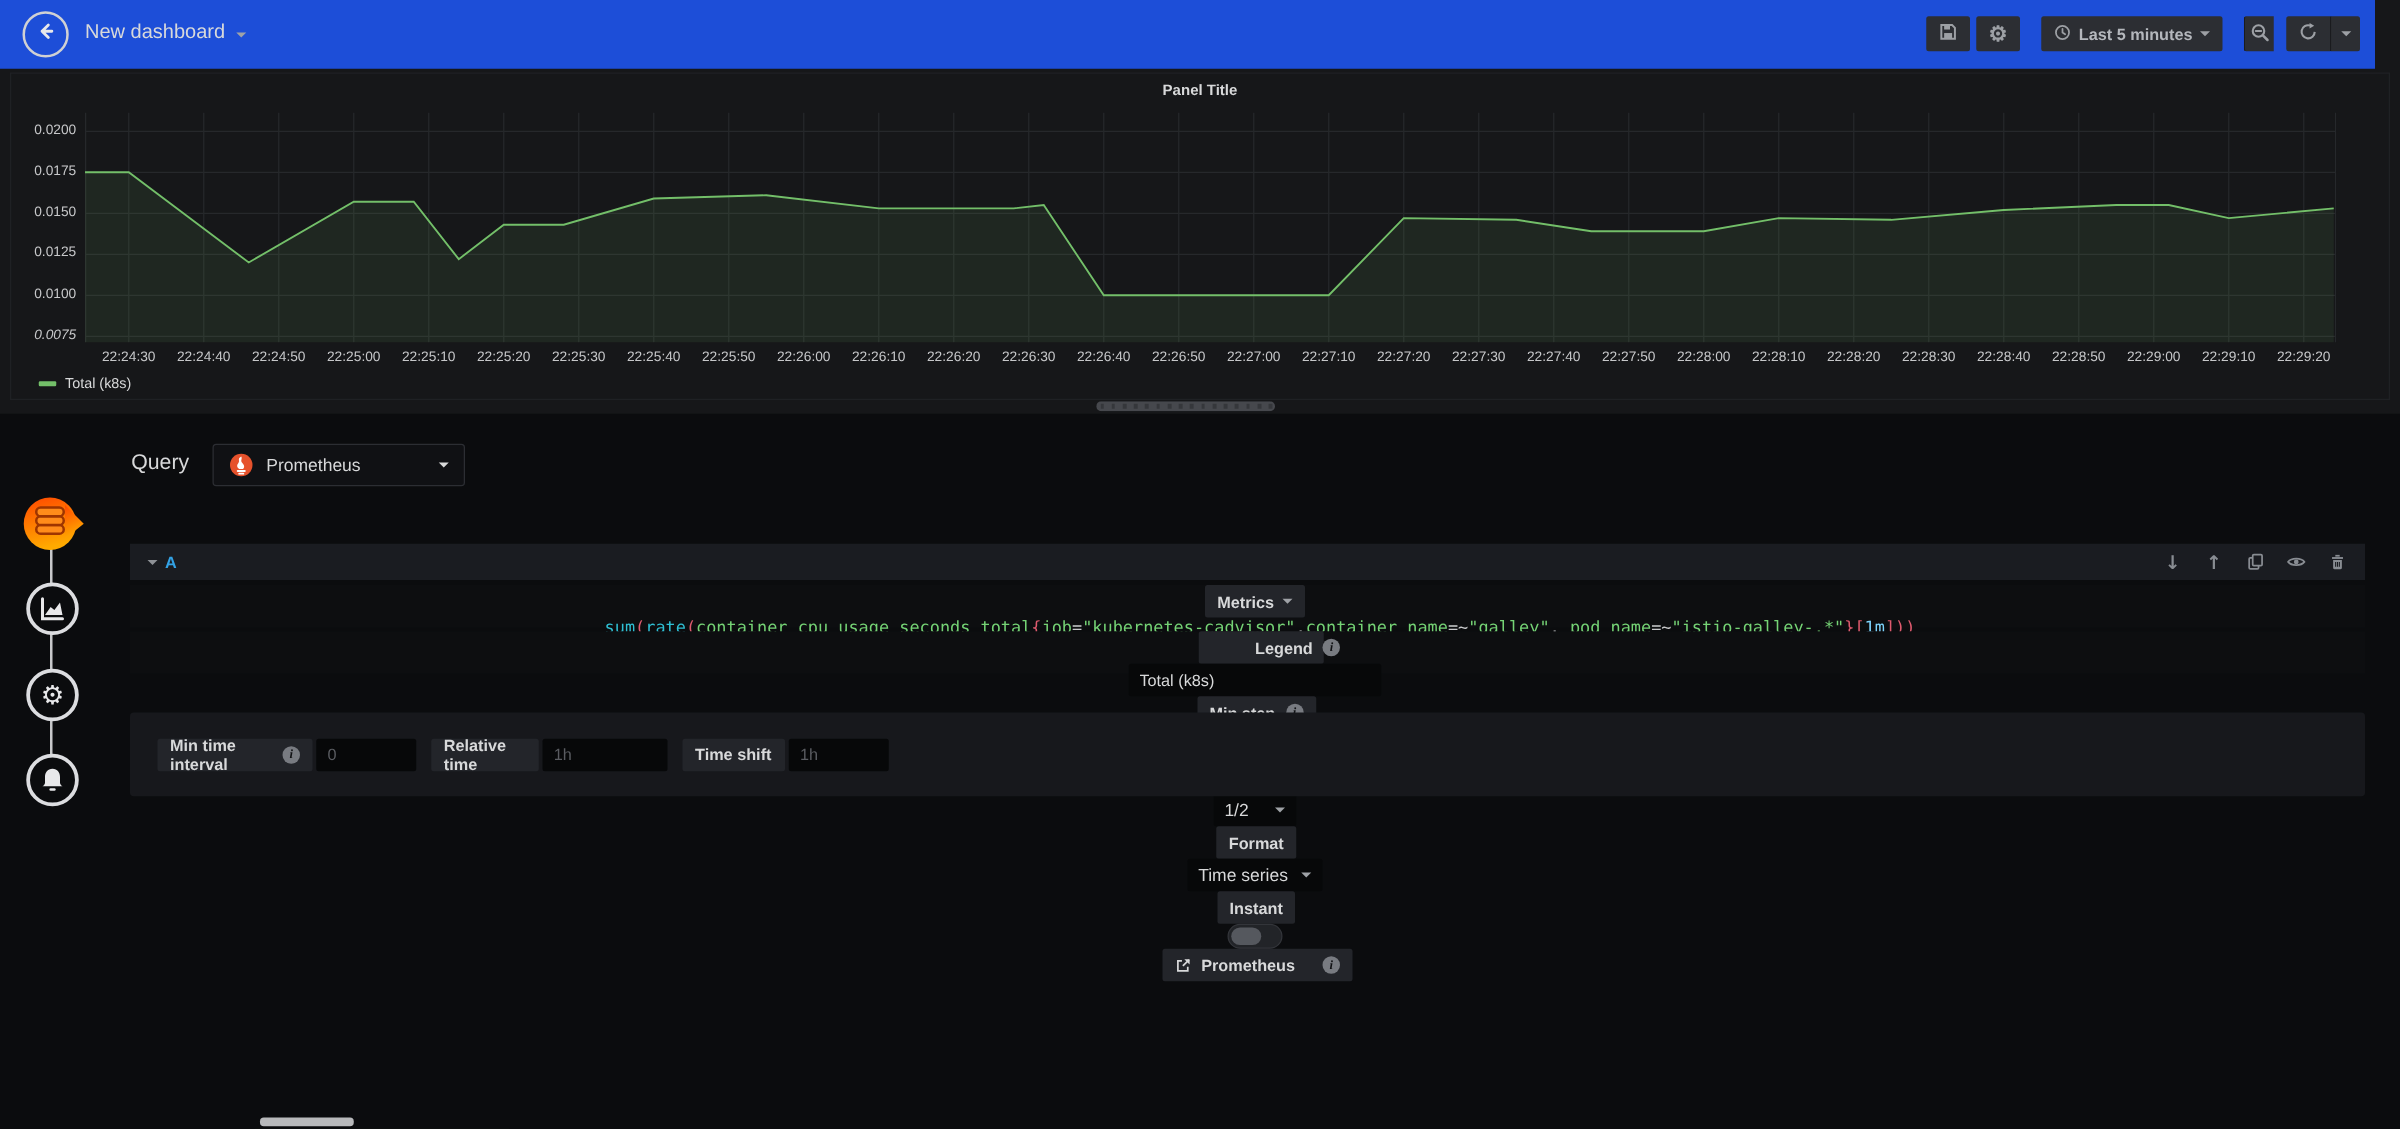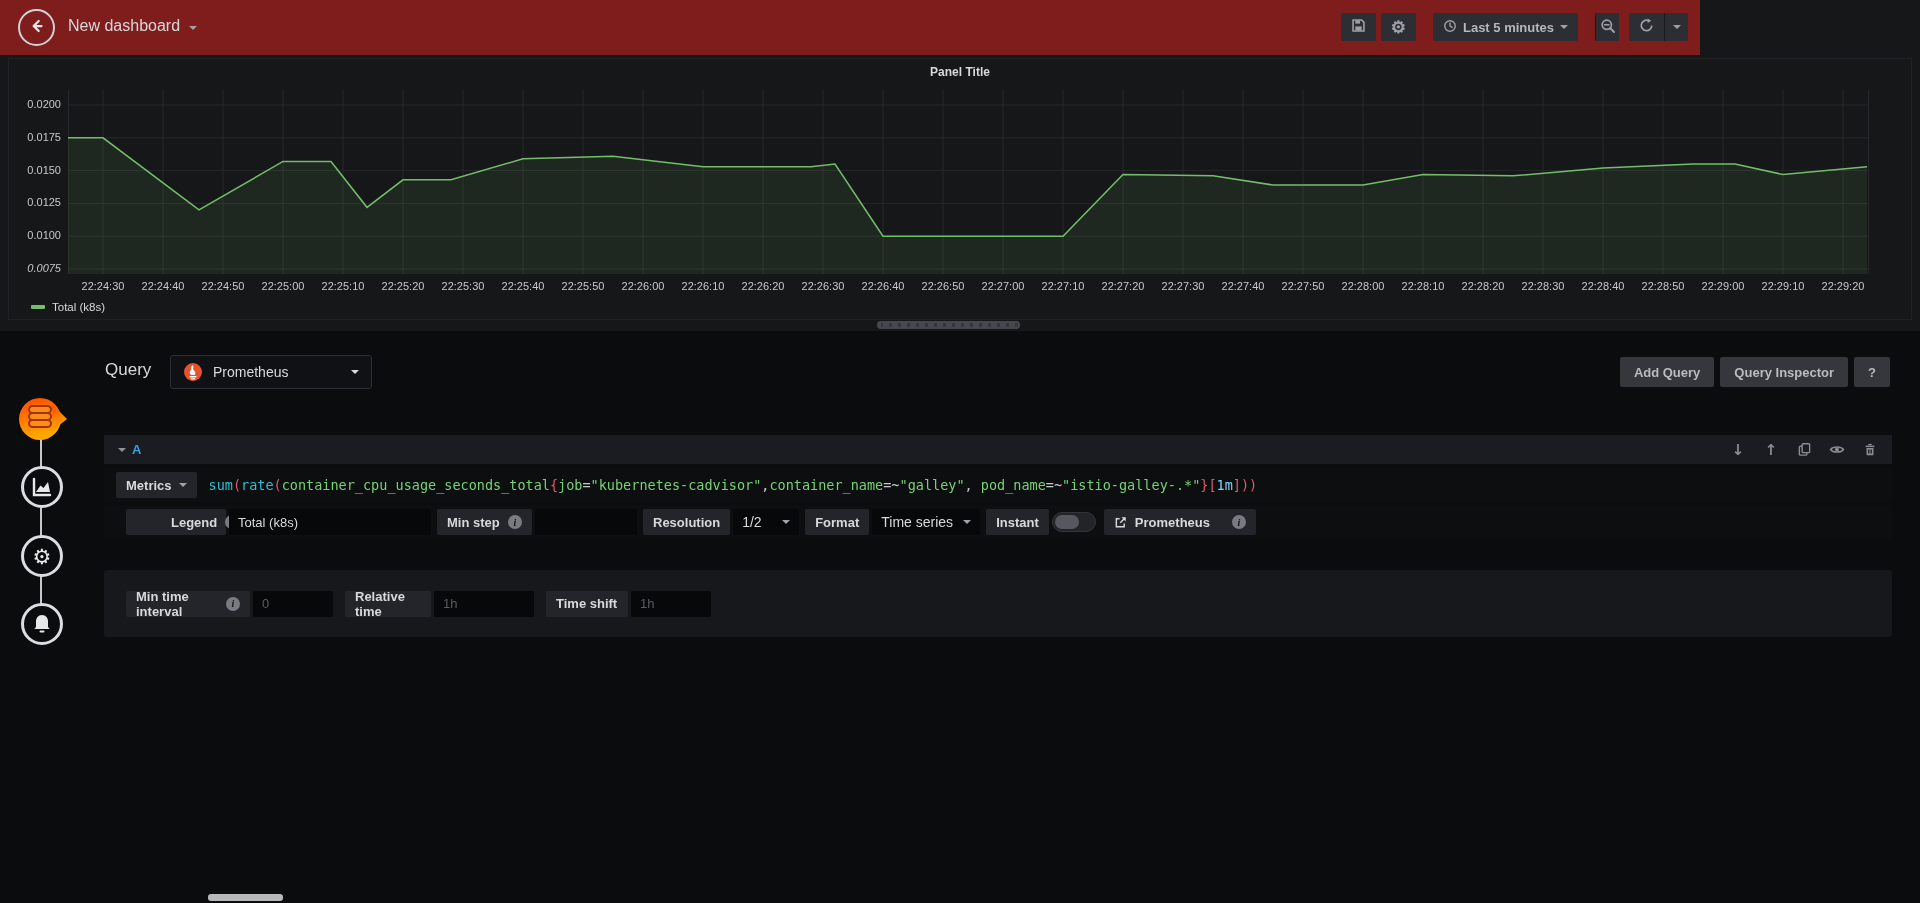--- a/index.html
+++ b/index.html
@@ -2,21 +2,21 @@
 <html><head>
 <meta charset="utf-8">
 <style>
   * { margin:0; padding:0; box-sizing:border-box; }
   html,body { background:#0b0c0e; }
   #app {
     position:relative; width:1920px; height:903px; overflow:hidden;
     background:#161719; font-family:"Liberation Sans", sans-serif; color:#d8d9da;
   }
   
-  .navbar { position:absolute; left:0; top:0; width:1700px; height:55px; background:#7f1d1d; }
+  .navbar { position:absolute; left:0; top:0; width:1900px; height:55px; background:#1d4ed8; }
   .back-btn { position:absolute; left:18px; top:9px; width:37px; height:37px; border:2px solid #d0d1d3;
     border-radius:50%; display:flex; align-items:center; justify-content:center; cursor:pointer; background:transparent; }
   .dash-title { position:absolute; left:68px; top:17px; font-size:16px; color:#d8d9da; cursor:pointer; display:flex; align-items:center; gap:9px; }
   .caret { display:inline-block; width:0; height:0; border-left:4px solid transparent;
     border-right:4px solid transparent; border-top:4px solid currentColor; }
   .dash-title .caret { color:#9fa2a7; margin-top:3px; }
   .nav-right { position:absolute; right:12px; top:13px; display:flex; align-items:center; gap:5px; height:28px; }
   .nav-btn { height:28px; background:#2c2e33; border-radius:2px; display:flex; align-items:center;
     justify-content:center; padding:0 10px; color:#b4b7bc; cursor:pointer; font-size:13px; font-weight:bold; }
   .nav-btn.icon-only { width:35px; padding:0; }
@@ -59,21 +59,21 @@
   
   .row-band { position:absolute; left:104px; top:104px; width:1788px; height:29px; background:#1a1c21;
     display:flex; align-items:center; padding:0 14px; }
   .ref-toggle { display:flex; align-items:center; gap:6px; cursor:pointer; }
   .ref-toggle .caret { color:#8e9196; }
   .ref-id { color:#33a2e5; font-size:13px; font-weight:bold; }
   .band-icons { margin-left:auto; display:flex; align-items:center; gap:17px; color:#888c92; }
   .band-icon { cursor:pointer; display:flex; align-items:center; justify-content:center; width:16px; height:16px; }
   .band-icon.arrow { font-size:15px; font-weight:bold; font-family:"DejaVu Sans", sans-serif; }
   .editor-row { position:absolute; left:104px; width:1788px; height:34px; background:#0d0e10;
-    display:flex; align-items:center; padding-left:8px; }
+    display:flex; align-items:center; padding-left:8px;flex-direction:column; }
   .chip { height:26px; background:#23252a; border-radius:2px; display:flex; align-items:center;
     gap:8px; padding:0 10px; font-size:13px; font-weight:bold; color:#d8d9da; flex:none; }
   .metrics-chip { cursor:pointer; gap:7px; }
   .metrics-chip .caret { color:#9fa2a7; }
   .promql { margin-left:12px; font-family:"DejaVu Sans Mono", monospace; font-size:13.5px; white-space:pre; }
   .tk-fn { color:#2fbfd3; } .tk-m { color:#75d375; } .tk-lbl { color:#75d375; }
   .tk-s { color:#75d375; } .tk-p { color:#de5a6e; } .tk-n { color:#7dd3fc; } .tk-op { color:#c7c8ca; }
   .fld-input { height:26px; background:#070809; border:none; outline:none; color:#d8d9da;
     font-size:13px; padding:0 9px; border-radius:2px; font-family:"Liberation Sans", sans-serif; flex:none; }
   .fld-input::placeholder { color:#5a5c61; opacity:1; }
@@ -293,25 +293,20 @@
     <div class="ds-picker">
       <svg width="20" height="20" viewBox="0 0 20 20">
         <circle cx="10" cy="10" r="9" fill="#e6522c"></circle>
         <path d="M10 3.2 c1 1.8-.6 3 .4 4.6 .8 1.3 1.9 1.7 1.9 3.4 0 .9-.4 1.5-.9 1.9 h-2.9 c-1.4-.7-2-1.7-1.7-3.1 .2-1.1 1.2-1.5 1.4-2.9 .1-.8-.2-1.3-.1-2 .3-1 1.2-1.5 1.9-1.9 Z" fill="#fff"></path>
         <rect x="6.4" y="14" width="7.2" height="1.6" rx="0.8" fill="#fff"></rect>
         <rect x="7.6" y="16.2" width="4.8" height="1.4" rx="0.7" fill="#fff"></rect>
       </svg>
       <span class="name">Prometheus</span>
       <span class="caret"></span>
     </div>
-    <div class="hdr-buttons">
-      <div class="hdr-btn">Add Query</div>
-      <div class="hdr-btn">Query Inspector</div>
-      <div class="hdr-btn">?</div>
-    </div>
 
     <div class="row-band">
       <div class="ref-toggle">
         <span class="caret"></span>
         <span class="ref-id">A</span>
       </div>
       <div class="band-icons">
         <span class="band-icon arrow">↓</span>
         <span class="band-icon arrow">↑</span>
         <span class="band-icon">

